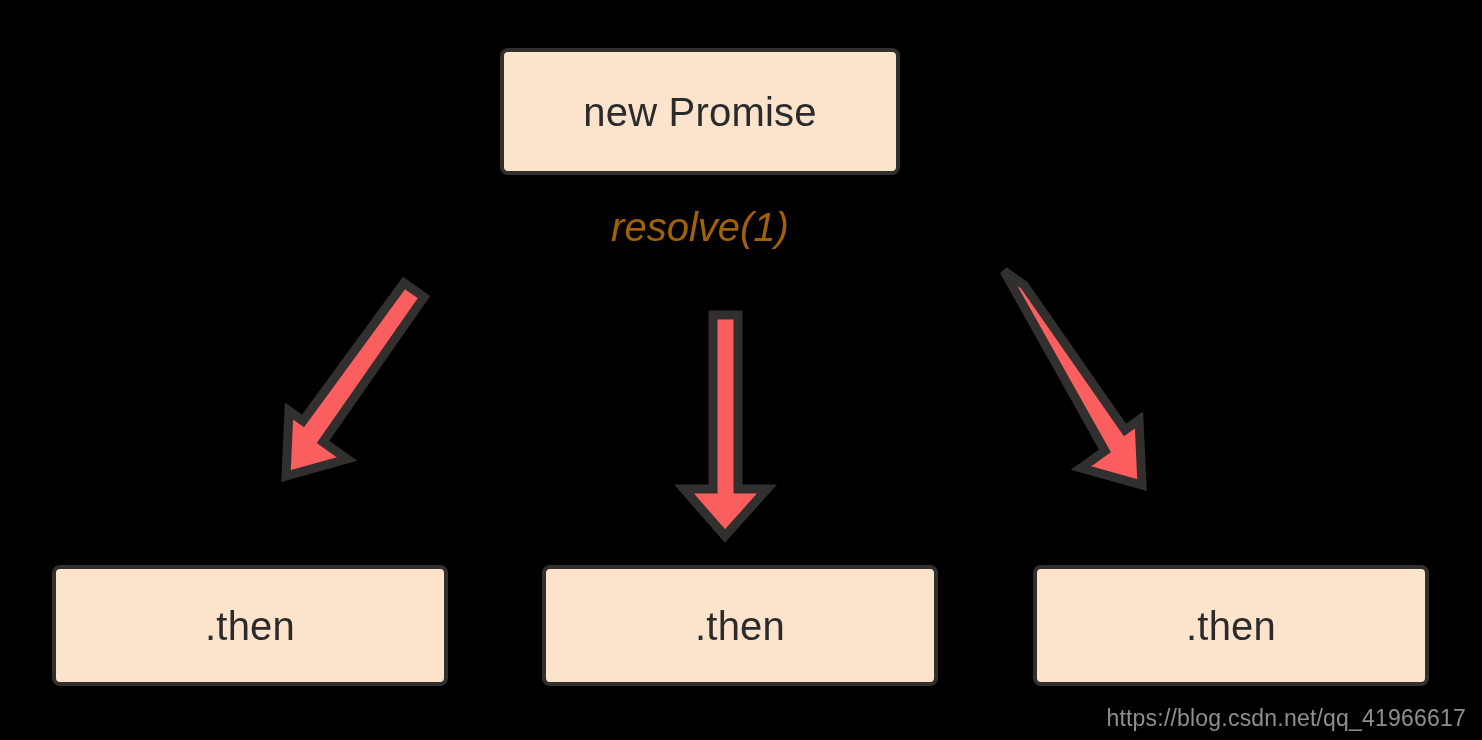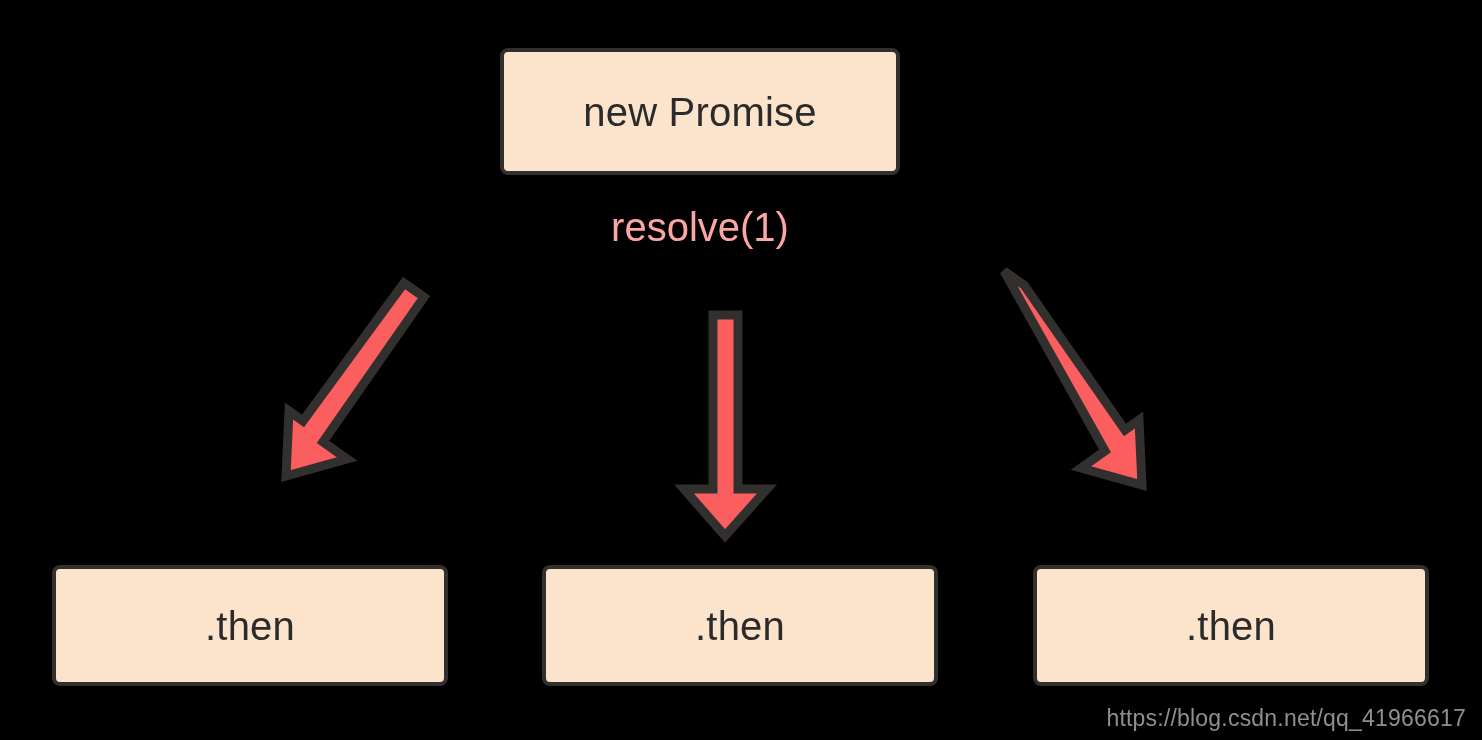--- a/index.html
+++ b/index.html
@@ -53,24 +53,25 @@
     top: 565px;
     width: 396px;
     height: 121px;
   }
   #resolve-label {
     position: absolute;
     left: 500px;
     top: 205px;
     width: 400px;
     text-align: center;
-    color: #fca5a5;
+    color: #a16207;
     font-size: 40px;
     line-height: 1.1;
     white-space: nowrap;
+    font-style: italic;
   }
   #arrow-layer {
     position: absolute;
     left: 0;
     top: 0;
     width: 1482px;
     height: 740px;
   }
   #watermark {
     position: absolute;

